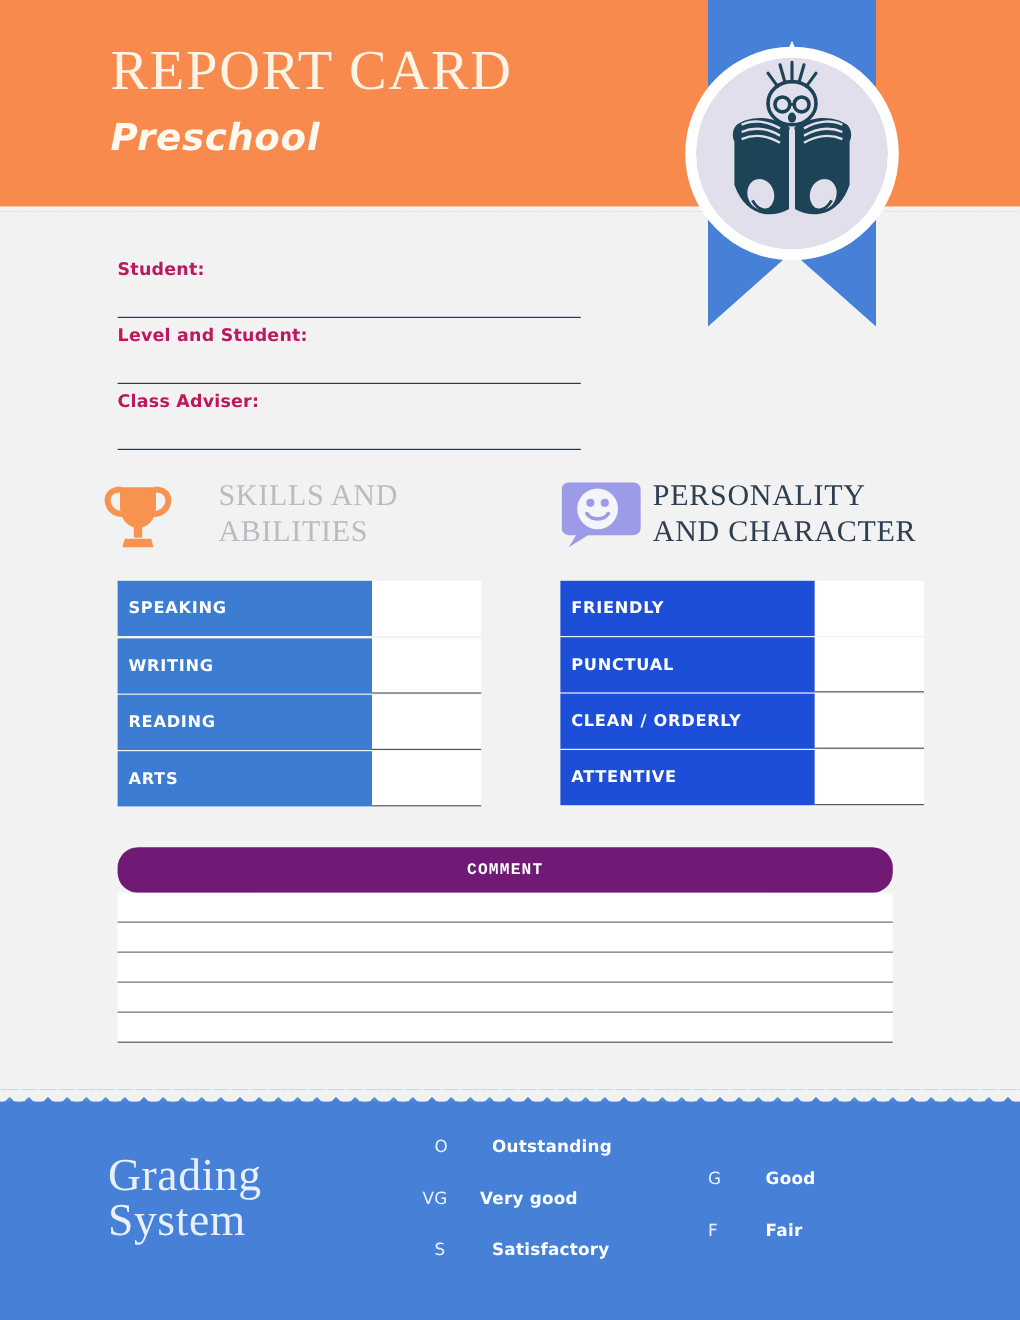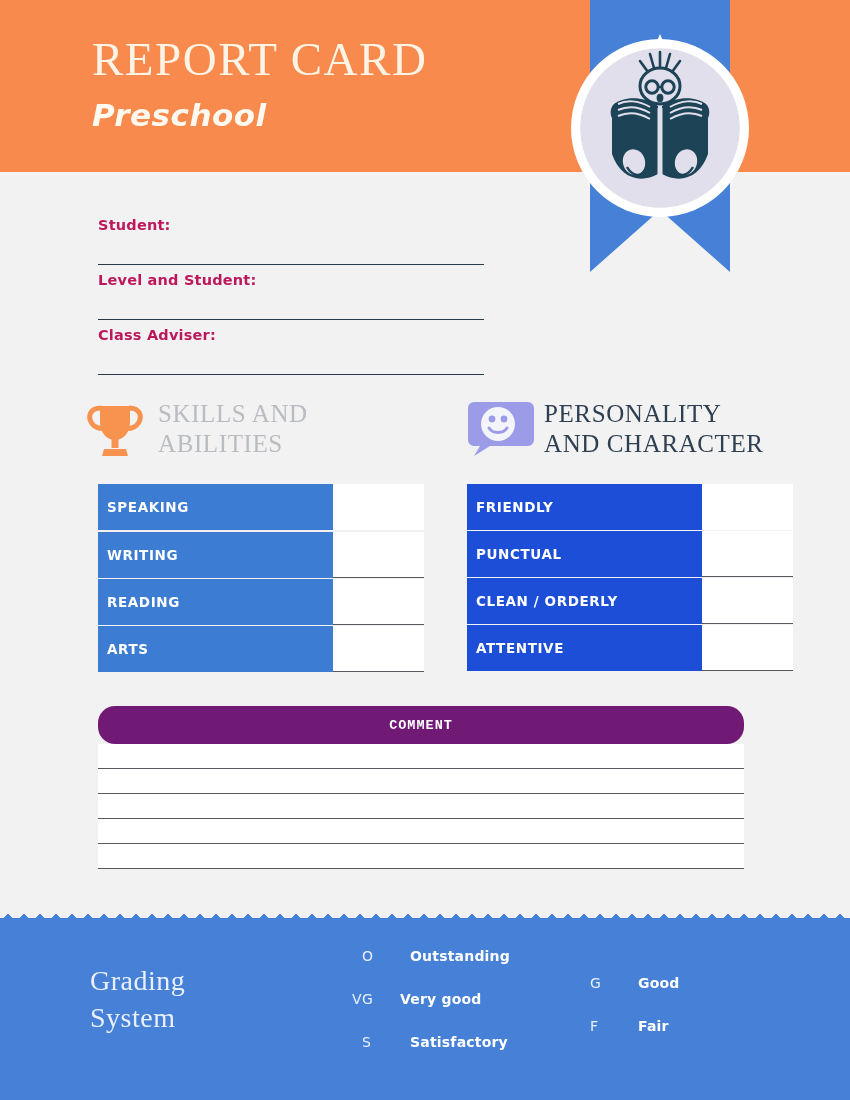--- a/index.html
+++ b/index.html
@@ -56,39 +56,39 @@
     font-family:"DejaVu Sans",sans-serif;
     font-size:14.5px;font-weight:bold;color:#be185d;letter-spacing:0.2px;
   }
   .field-line{
     position:absolute;left:0;bottom:0;width:386px;height:0;
     border-bottom:1.6px solid #2b3a4a;
   }
 
   
   .sec{position:absolute;display:flex;align-items:center;}
-  .sec-skills{left:80px;top:398px;}
+  .sec-skills{left:80px;top:398px;gap:24px;}
   .sec-person{left:466px;top:398px;}
   .sec-icon{width:70px;height:62px;flex:0 0 auto;display:flex;align-items:center;justify-content:center;}
   .sec-icon-p{width:70px;height:62px;flex:0 0 auto;display:flex;align-items:center;justify-content:center;}
   .sec-title{
     font-family:"Liberation Serif",serif;
     font-size:25px;line-height:30px;letter-spacing:0.6px;
     margin-left:8px;
   }
   .sec-skills .sec-title{color:#b9bcc0;}
   .sec-person .sec-title{color:#2f3f52;}
 
   
   .tbl{position:absolute;}
   .tbl-skills{left:98px;top:484px;}
   .tbl-person{left:467px;top:484px;}
   .trow{display:flex;height:46px;margin-bottom:1px;position:relative;}
   .tlab{
-    width:235px;height:46px;box-sizing:border-box;
+    width:212px;height:46px;box-sizing:border-box;
     display:flex;align-items:center;padding-left:9px;
     font-family:"DejaVu Sans",sans-serif;
     font-size:13.5px;font-weight:bold;color:#ffffff;letter-spacing:0.6px;
   }
   .tval{
     width:91px;height:46px;box-sizing:border-box;
     background:#ffffff;border-bottom:1.3px solid #55585c;
   }
   .tbl-skills .tlab{background:#3d7cd3;}
   .tbl-person .tlab{background:#1d4ed8;}
@@ -118,21 +118,21 @@
   .footer-zigzag{
     position:absolute;left:0;top:908px;width:850px;height:13px;
     background:
       linear-gradient(45deg,#4681d7 25%,transparent 25%) -8px 0/16px 13px repeat-x,
       linear-gradient(315deg,#4681d7 25%,transparent 25%) -8px 0/16px 13px repeat-x;
     z-index:3;
   }
   .grading-title{
     position:absolute;left:90px;top:962px;
     font-family:"Liberation Serif",serif;
-    font-size:28px;line-height:37px;color:#e9f0fb;letter-spacing:0.5px;
+    font-size:38px;line-height:37px;color:#e9f0fb;letter-spacing:0.5px;
     z-index:4;
   }
   .grade-col{position:absolute;z-index:4;}
   .grade-col-a{left:352px;top:948px;}
   .grade-col-b{left:590px;top:975px;}
   .grade-item{position:relative;height:43px;}
   .grade-code{
     position:absolute;left:0;top:0;width:40px;
     font-family:"DejaVu Sans",sans-serif;
     font-size:14px;color:#eaf1fc;letter-spacing:0.3px;

